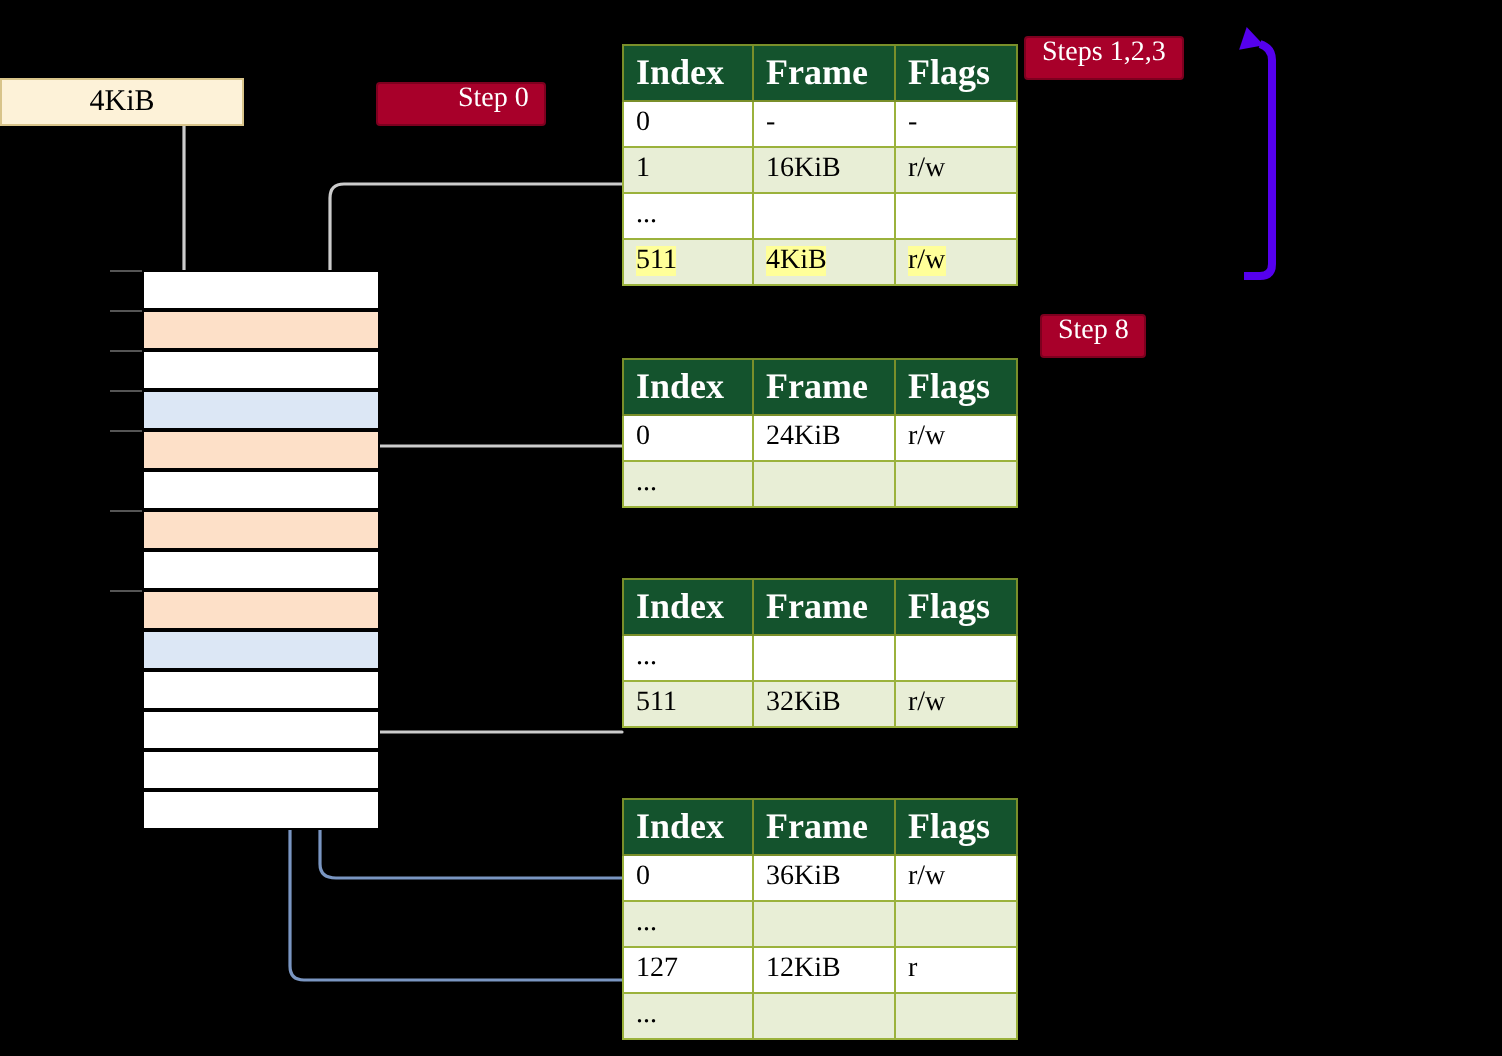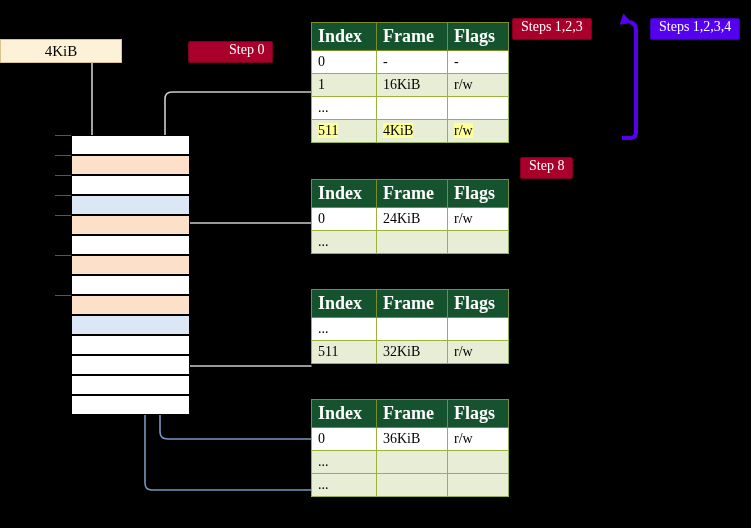--- a/index.html
+++ b/index.html
@@ -117,23 +117,20 @@
 
   <div class="kib-box">
     <span>4KiB</span>
   </div>
 
   <div id="badge-step0" class="badge badge-red">
     <span>Step 0</span>
   </div>
   <div id="badge-steps123" class="badge badge-red">
     <span>Steps 1,2,3</span>
-  </div>
-  <div id="badge-steps1234" class="badge badge-purple">
-    <span>Steps 1,2,3,4</span>
   </div>
   <div id="badge-step4" class="badge badge-red">
     <span>Step 8</span>
   </div>
 
   <div class="memgrid" id="memgrid">
       <div class="memrow" style="top: 0px;"></div>
       <div class="memrow orange" style="top: 20px;"></div>
       <div class="memrow" style="top: 40px;"></div>
       <div class="memrow blue" style="top: 60px;"></div>
@@ -241,20 +238,25 @@
         <tr class="rw">
           <td class="c-index">0</td>
           <td class="c-frame">36KiB</td>
           <td class="c-flags">r/w</td>
         </tr>
         <tr class="alt">
           <td class="c-index">...</td>
           <td class="c-frame">&nbsp;</td>
           <td class="c-flags">&nbsp;</td>
         </tr>
+        <tr class="rw">
+          <td class="c-index">127</td>
+          <td class="c-frame">12KiB</td>
+          <td class="c-flags">r</td>
+        </tr>
         <tr class="alt">
           <td class="c-index">...</td>
           <td class="c-frame">&nbsp;</td>
           <td class="c-flags">&nbsp;</td>
         </tr>
       </tbody>
     </table>
 
 </div>
 

